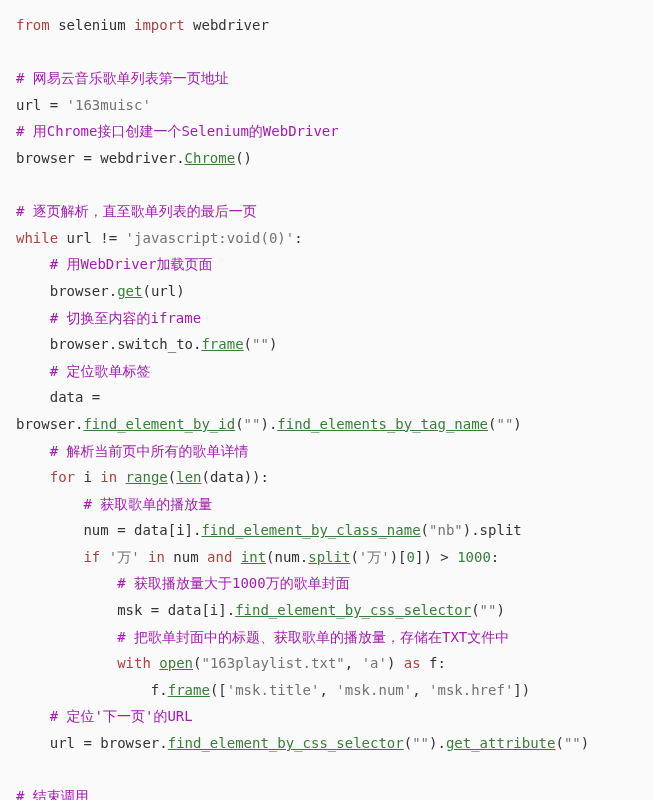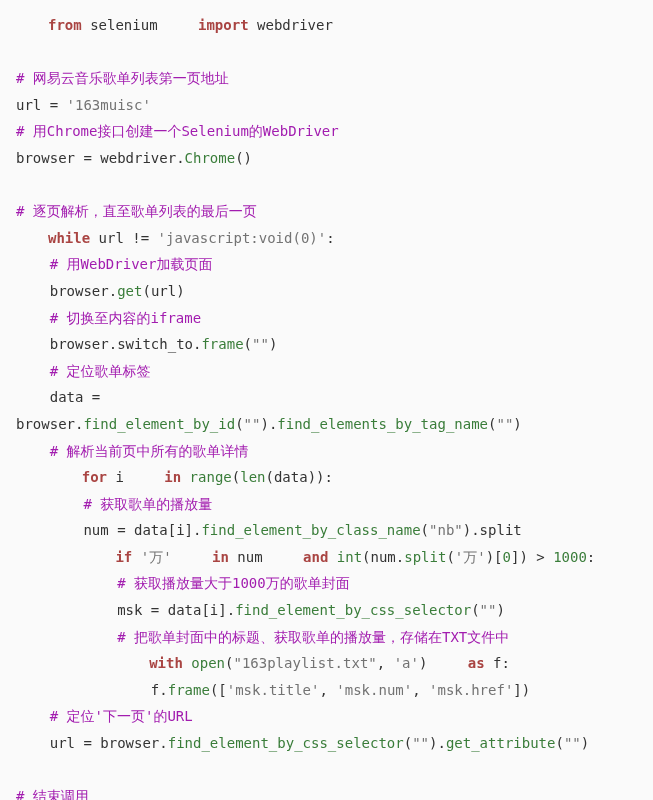--- a/index.html
+++ b/index.html
@@ -10,25 +10,25 @@
       line-height: 1.9;
       background: #fafafa;
       color: #333;
       width: 653px;
       box-sizing: border-box;
     }
     .code-block {
       white-space: pre;
       overflow-x: hidden;
     }
-    .kw { color: #a94442; font-weight: bold; margin-left: 32px; }
+    .kw { color: #a94442; font-weight: normal; }
     .comment { color: #a21caf; }
     .string { color: #737373; }
     .number { color: #3a7d3a; }
-    .func { color: #3a7d3a; }
+    .func { color: #3a7d3a; text-decoration: underline; }
   </style>
 </head>
 <body>
 
 <div class="code-block"><span><span class="kw">from</span><span> selenium </span><span class="kw">import</span><span> webdriver</span></span>
 
 <span class="comment"># 网易云音乐歌单列表第一页地址</span>
 <span><span>url = </span><span class="string">'163muisc'</span></span>
 <span class="comment"># 用Chrome接口创建一个Selenium的WebDriver</span>
 <span><span>browser = webdriver.</span><span class="func">Chrome</span><span>()</span></span>

